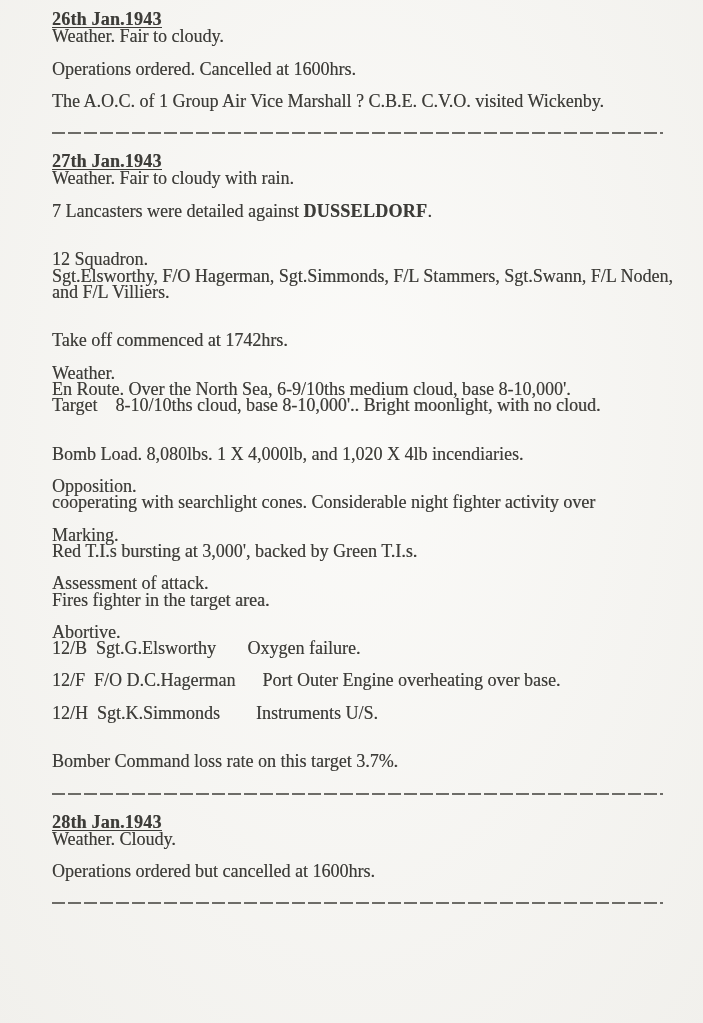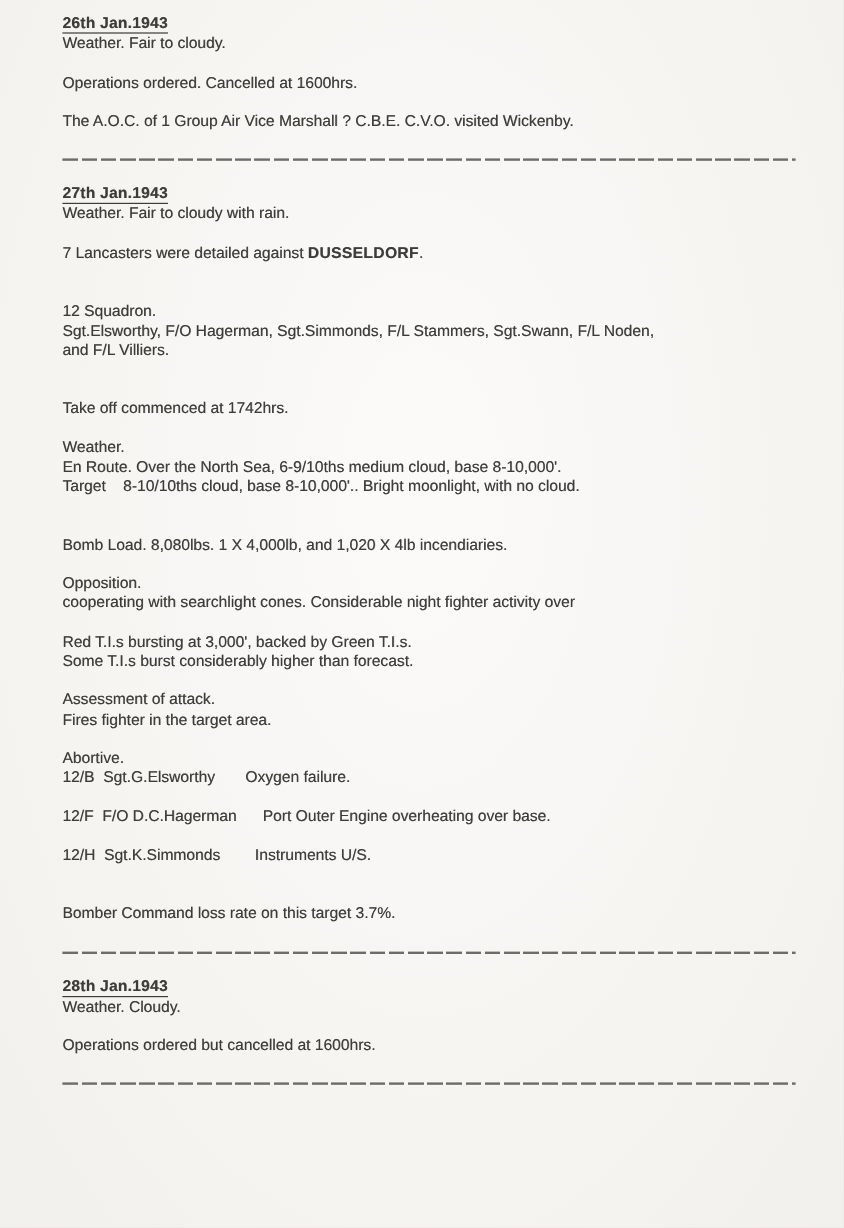--- a/index.html
+++ b/index.html
@@ -9,22 +9,22 @@
   }
   .page {
     position: relative;
     width: 703px;
     height: 1023px;
     box-sizing: border-box;
     background: #f7f6f2;
     background-image: radial-gradient(ellipse at 50% 40%, rgba(255,255,255,0.5), rgba(0,0,0,0.025));
     padding: 11px 40px 0 52px;
     overflow: hidden;
-    font-family: Liberation Sans, sans-serif;
-    font-size: 13px;
+    font-family: Liberation Serif, serif;
+    font-size: 18px;
     line-height: 16.2px;
     color: #3d3c38;
     text-shadow: 0.3px 0 0 rgba(61,60,56,0.55);
   }
   .line {
     white-space: pre;
     min-height: 16.2px;
   }
   .blank {
     height: 16.2px;
@@ -83,22 +83,22 @@
       <div class="line">Weather.</div>
       <div class="line">En Route. Over the North Sea, 6-9/10ths medium cloud, base 8-10,000'.</div>
       <div class="line">Target    8-10/10ths cloud, base 8-10,000'.. Bright moonlight, with no cloud.</div>
       <div class="blank"></div>
       <div class="blank"></div>
       <div class="line">Bomb Load. 8,080lbs. 1 X 4,000lb, and 1,020 X 4lb incendiaries.</div>
       <div class="blank"></div>
       <div class="line">Opposition.</div>
       <div class="line">cooperating with searchlight cones. Considerable night fighter activity over</div>
       <div class="blank"></div>
+      <div class="line">Marking.</div>
       <div class="line">Red T.I.s bursting at 3,000', backed by Green T.I.s.</div>
-      <div class="line">Some T.I.s burst considerably higher than forecast.</div>
       <div class="blank"></div>
       <div class="line">Assessment of attack.</div>
       <div class="line">Fires fighter in the target area.</div>
       <div class="blank"></div>
       <div class="line">Abortive.</div>
       <div class="line">12/B  Sgt.G.Elsworthy       Oxygen failure.</div>
       <div class="blank"></div>
       <div class="line">12/F  F/O D.C.Hagerman      Port Outer Engine overheating over base.</div>
       <div class="blank"></div>
       <div class="line">12/H  Sgt.K.Simmonds        Instruments U/S.</div>

